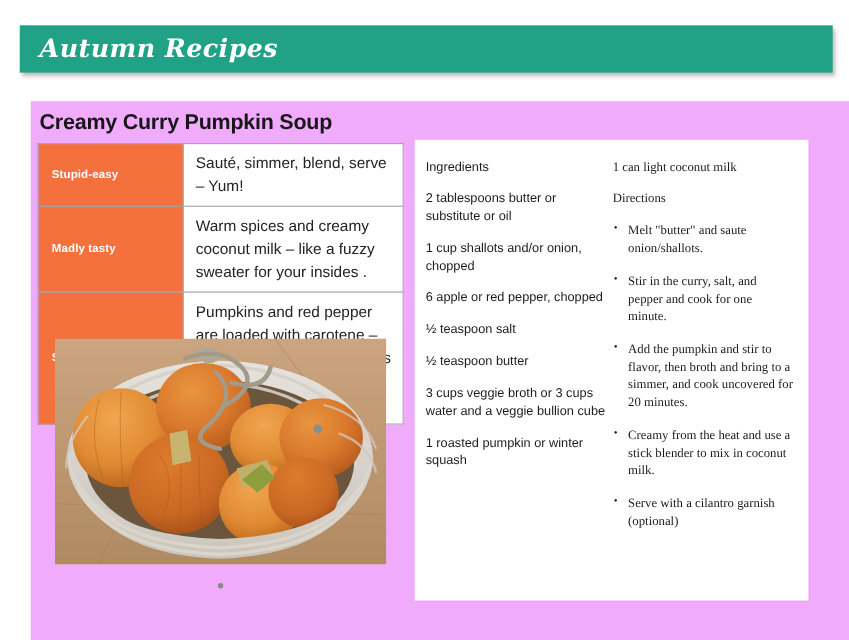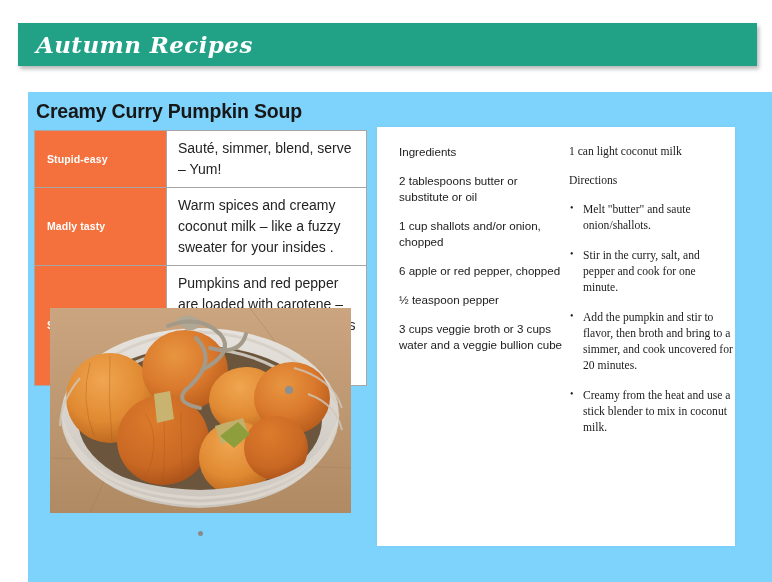--- a/index.html
+++ b/index.html
@@ -39,21 +39,21 @@
     text-align: right;
   }
 
   
   .content-card {
     position: absolute;
     left: 28px;
     top: 92px;
     width: 744px;
     height: 490px;
-    background: #7dd3fc;
+    background: #f0abfc;
   }
 
   .page-title {
     position: absolute;
     left: 8px;
     top: 8px;
     font-size: 19.5px;
     font-weight: bold;
     color: #171717;
     letter-spacing: -0.2px;
@@ -133,20 +133,21 @@
     width: 358px;
     height: 419px;
     background: #ffffff;
     box-shadow: 0 0 3px rgba(0,0,0,0.05);
   }
   .recipe-cols {
     display: flex;
     padding: 17px 14px 0 22px;
     box-sizing: border-box;
     height: 100%;
+    justify-content: flex-end;
   }
   .col {
     font-size: 11.6px;
     color: #1b1b1b;
     line-height: 1.38;
   }
   .col-ingredients {
     width: 168px;
     flex: 0 0 168px;
   }
@@ -300,31 +301,34 @@
   </div>
 
   <div class="recipe-panel">
     <div class="recipe-cols">
 
       <div class="col col-ingredients">
         <p class="heading-line">Ingredients</p>
         <p>2 tablespoons butter or substitute or oil</p>
         <p>1 cup shallots and/or onion, chopped</p>
         <p>6 apple or red pepper, chopped</p>
-        <p class="frac">½ teaspoon pepper</p>
+        <p class="frac">½ teaspoon salt</p>
+        <p class="frac">½ teaspoon butter</p>
         <p>3 cups veggie broth or 3 cups water and a veggie bullion cube</p>
+        <p>1 roasted pumpkin or winter squash</p>
       </div>
 
       <div class="col col-directions">
         <p>1  can light coconut milk</p>
         <p class="heading-line">Directions</p>
         <ul class="dir-list">
           <li>Melt "butter" and saute onion/shallots.</li>
           <li>Stir in the curry, salt, and pepper and cook for one minute.</li>
           <li>Add the pumpkin and stir to flavor, then broth and bring to a simmer, and cook uncovered for 20 minutes.</li>
           <li>Creamy from the heat and use a stick blender to mix in coconut milk.</li>
+          <li>Serve with a cilantro garnish (optional)</li>
         </ul>
       </div>
 
     </div>
   </div>
 
 </div>
 
 </body></html>

